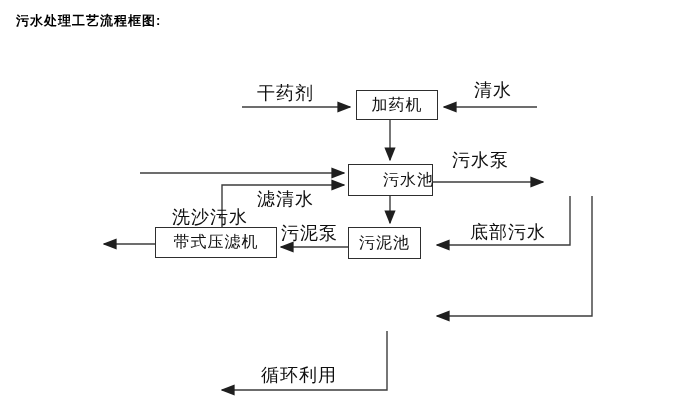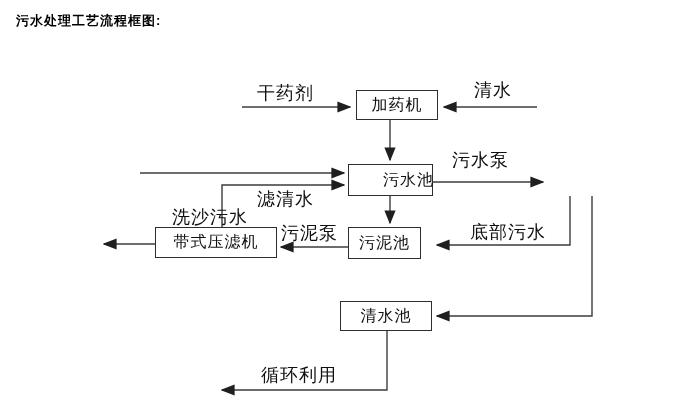--- a/index.html
+++ b/index.html
@@ -94,21 +94,20 @@
 
     <polyline points="592,196 592,316 437,316" marker-end="url(#arrow)"></polyline>
 
     <polyline points="387,331 387,390 222,390" marker-end="url(#arrow)"></polyline>
   </svg>
 
   <div class="node" style="left:356px; top:90px;  width:82px;  height:30px;">加药机</div>
   <div class="node" style="left:348px; top:164px; width:85px;  height:32px;padding-left:36px;">污水池</div>
   <div class="node" style="left:348px; top:227px; width:73px;  height:32px;">污泥池</div>
   <div class="node" style="left:155px; top:227px; width:122px; height:31px;">带式压滤机</div>
-  <div class="node" style="left:340px; top:301px; width:92px;  height:30px;">清水池</div>
 
   <div class="edge-label" style="left:257px; top:84px;">干药剂</div>
   <div class="edge-label" style="left:474px; top:81px;">清水</div>
   <div class="edge-label" style="left:172px; top:162px;margin-top:46px;">洗沙污水</div>
   <div class="edge-label" style="left:452px; top:151px;">污水泵</div>
   <div class="edge-label" style="left:257px; top:190px;">滤清水</div>
   <div class="edge-label" style="left:281px; top:224px;">污泥泵</div>
   <div class="edge-label" style="left:470px; top:223px;">底部污水</div>
   <div class="edge-label" style="left:261px; top:366px;">循环利用</div>
 

